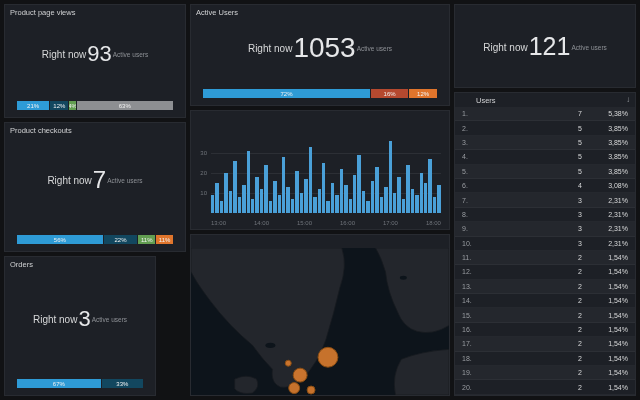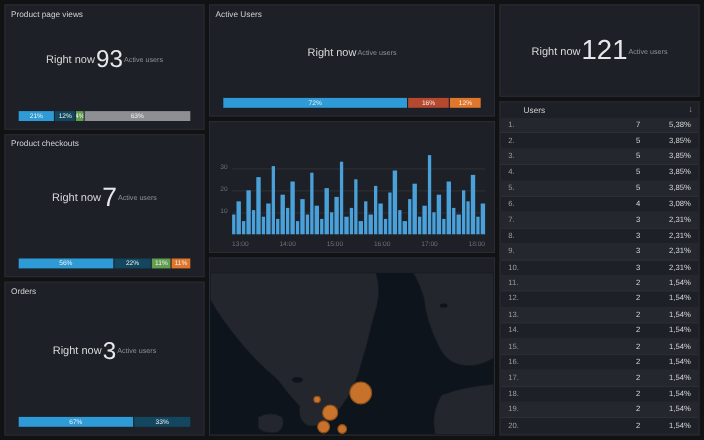--- a/index.html
+++ b/index.html
@@ -115,41 +115,42 @@
       </div>
       <div class="seg" style="flex-basis: 11%; background: rgb(98, 158, 81);">
         <span class="seglabel">11%</span>
       </div>
       <div class="seg" style="flex-basis: 11%; background: rgb(224, 117, 44);">
         <span class="seglabel">11%</span>
       </div>
     </div>
 </div>
 
-<div class="panel" style="left:4px;top:256px;width:182px;height:140px;">
+<div class="panel" style="left:4px;top:256px;width:152px;height:140px;">
   <div class="ptitle">Orders</div>
   <div class="stat with-bar">
     <div class="rightnow">Right now</div>
     <div class="bignum v22">3</div>
     <div class="sublabel">Active users</div>
   </div>
   <div class="stackbar">
       <div class="seg" style="flex-basis: 67%; background: rgb(46, 155, 214);">
         <span class="seglabel">67%</span>
       </div>
       <div class="seg" style="flex-basis: 33%; background: rgb(18, 71, 95);">
         <span class="seglabel">33%</span>
       </div>
     </div>
 </div>
 
 <div class="panel" style="left:190px;top:4px;width:260px;height:102px;">
   <div class="ptitle">Active Users</div>
   <div class="stat with-bar">
     <div class="rightnow">Right now</div>
+    <div class="bignum v28">1053</div>
     <div class="sublabel">Active users</div>
   </div>
   <div class="stackbar">
       <div class="seg" style="flex-basis: 72%; background: rgb(46, 155, 214);">
         <span class="seglabel">72%</span>
       </div>
       <div class="seg" style="flex-basis: 16%; background: rgb(181, 73, 47);">
         <span class="seglabel">16%</span>
       </div>
       <div class="seg" style="flex-basis: 12%; background: rgb(224, 117, 44);">

